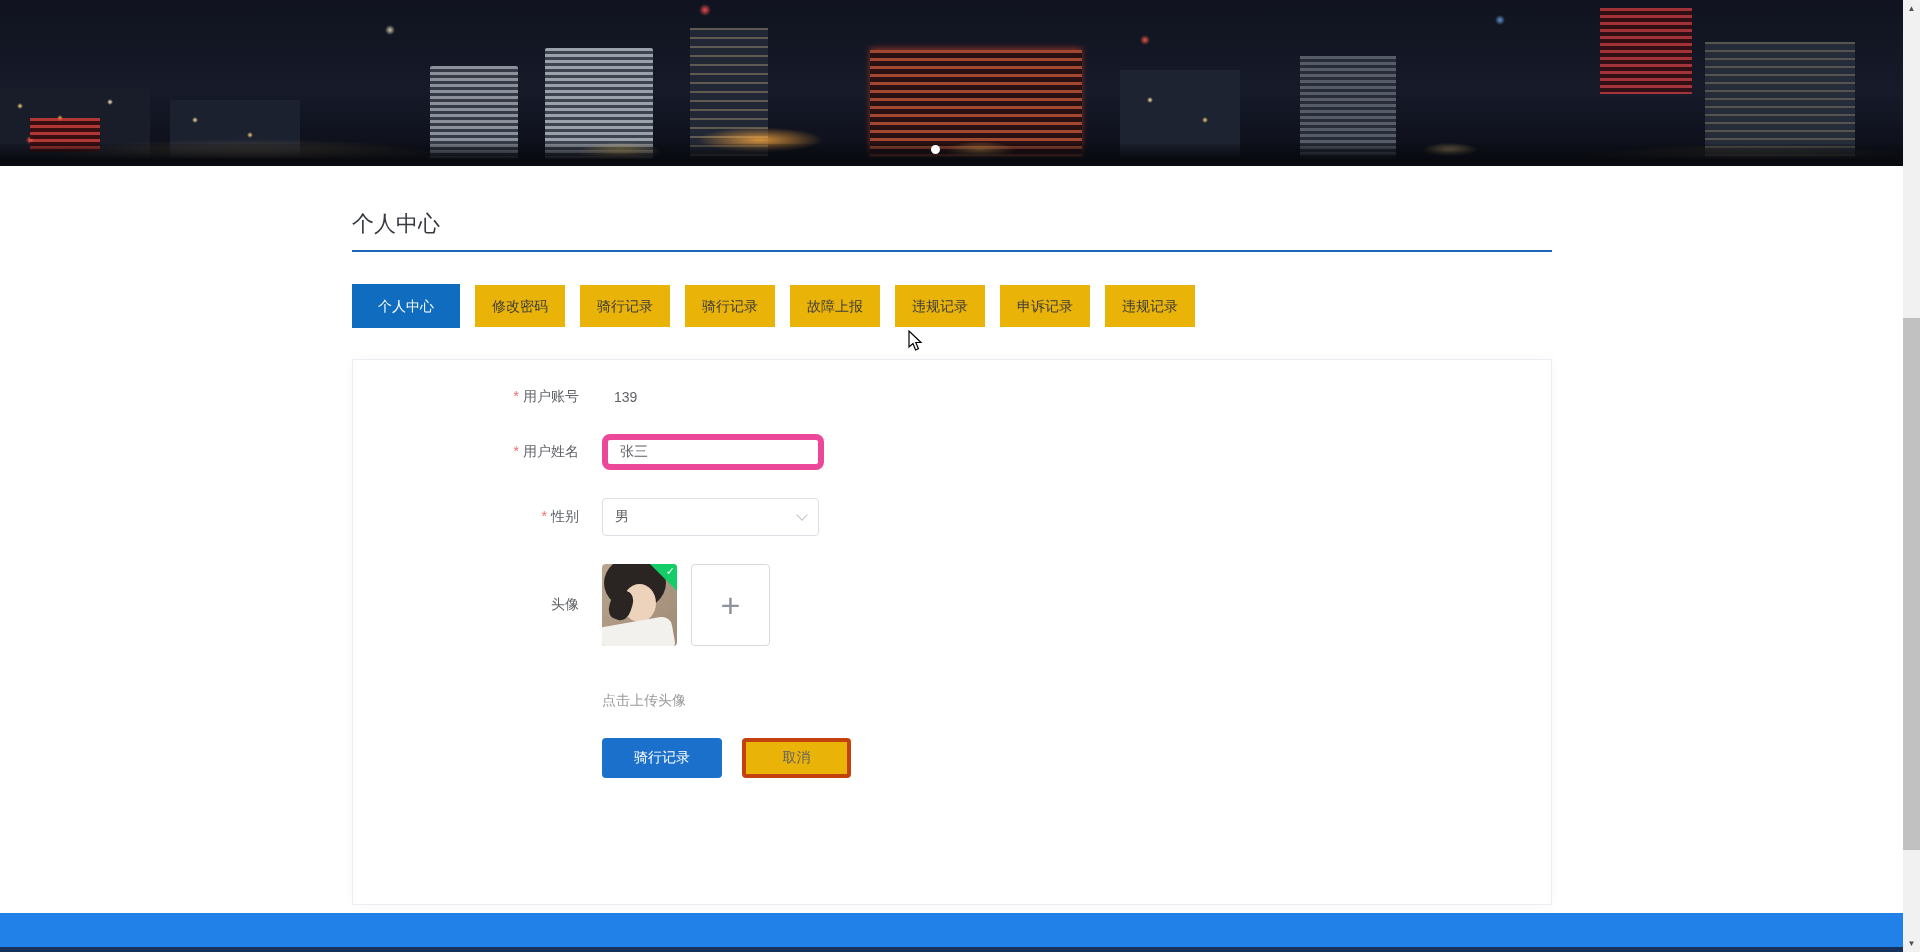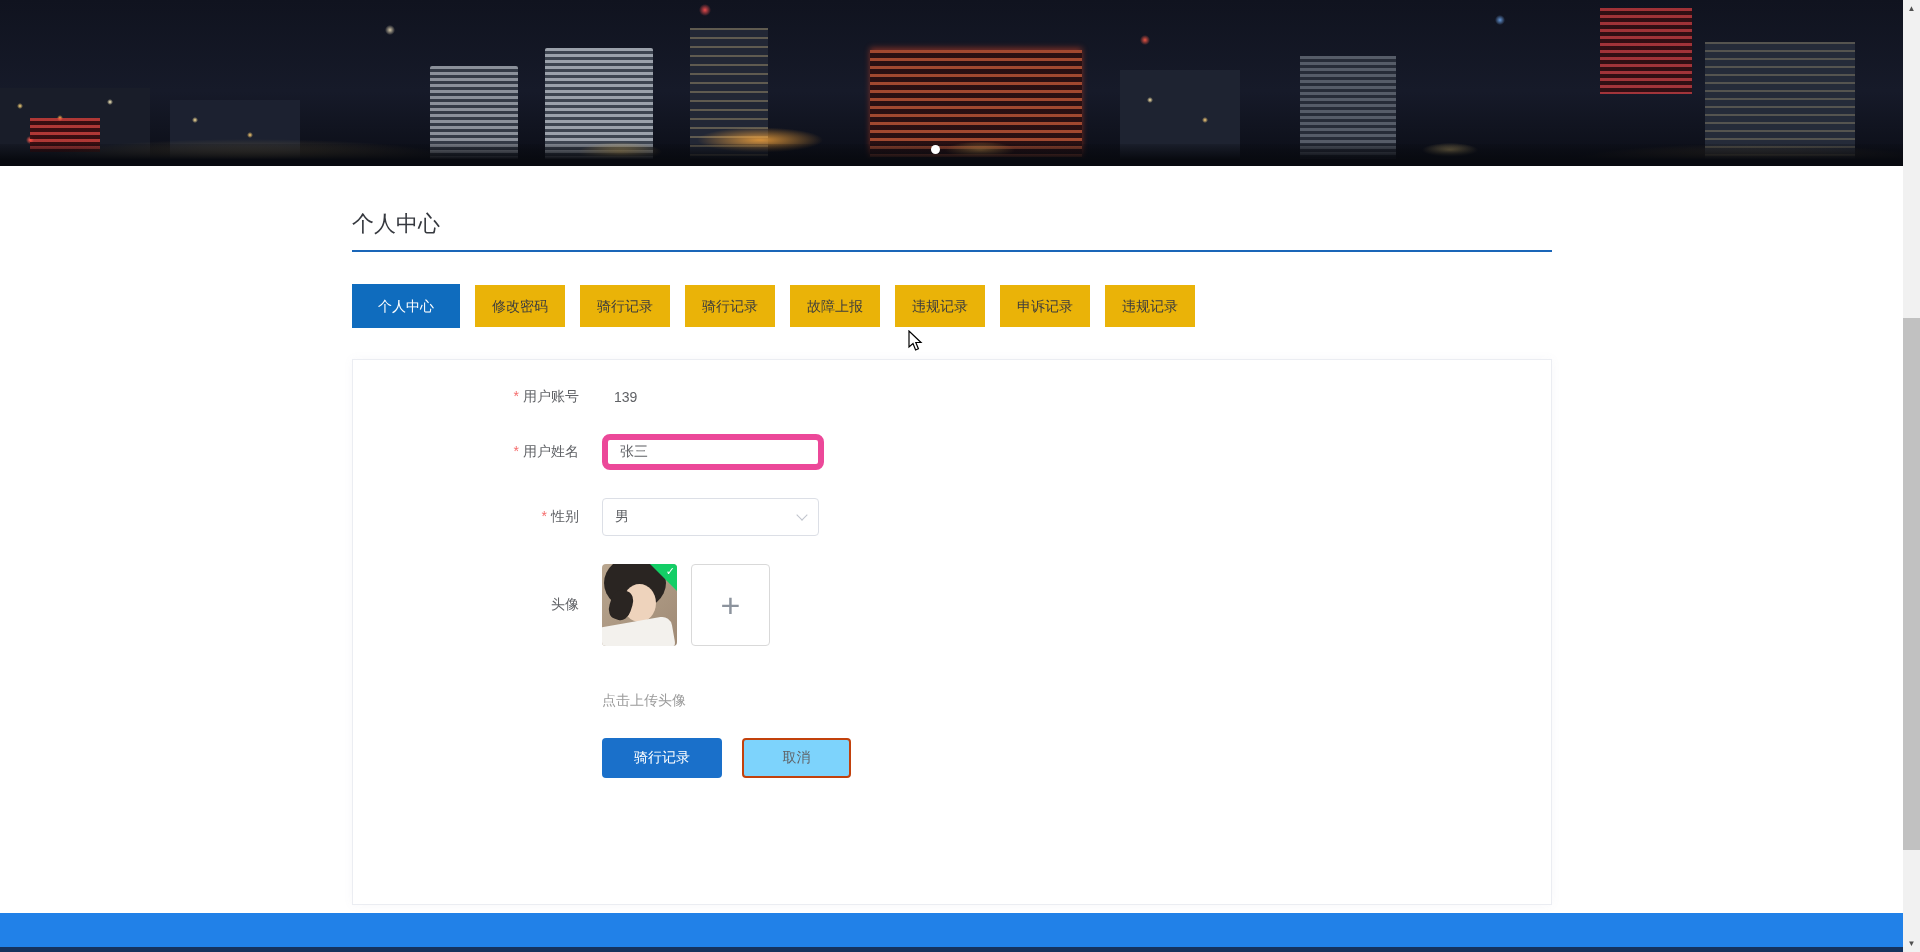--- a/index.html
+++ b/index.html
@@ -104,22 +104,22 @@
   .av-check { position:absolute; top:1px; right:2px; color:#fff; font-size:11px; font-weight:bold; }
   .upload-box { margin-left:14px; width:79px; height:82px; border:1px solid #d9d9d9; border-radius:4px;
     display:flex; align-items:center; justify-content:center; cursor:pointer; background:#fff; }
   .plus { color:#8c939d; font-size:34px; font-weight:300; line-height:1; }
 
   .hint-row { margin-top:46px; margin-bottom:0; }
   .upload-hint { margin-left:11px; font-size:14px; color:#9b9b9b; }
   .btn-row { margin-top:28px; }
   .btn-primary { margin-left:11px; width:120px; height:40px; background:#1a70ca; color:#fff;
     font-size:14px; border:none; border-radius:4px; cursor:pointer; }
-  .btn-cancel { margin-left:20px; width:109px; height:40px; background:#7dd3fc; color:#606266;
-    font-size:14px; border:2px solid #c2410c; border-radius:4px; cursor:pointer; }
+  .btn-cancel { margin-left:20px; width:109px; height:40px; background:#eab308; color:#606266;
+    font-size:14px; border:4px solid #c2410c; border-radius:4px; cursor:pointer; }
 
   .footer { position:fixed; left:0; bottom:0; width:1903px; height:39px;
     background:#2181e8; border-bottom:5px solid #15325d; }
 
   .cursor { position:absolute; left:908px; top:330px; z-index:60; pointer-events:none; }
 </style>
 </head>
 <body>
 
 <div class="banner">

